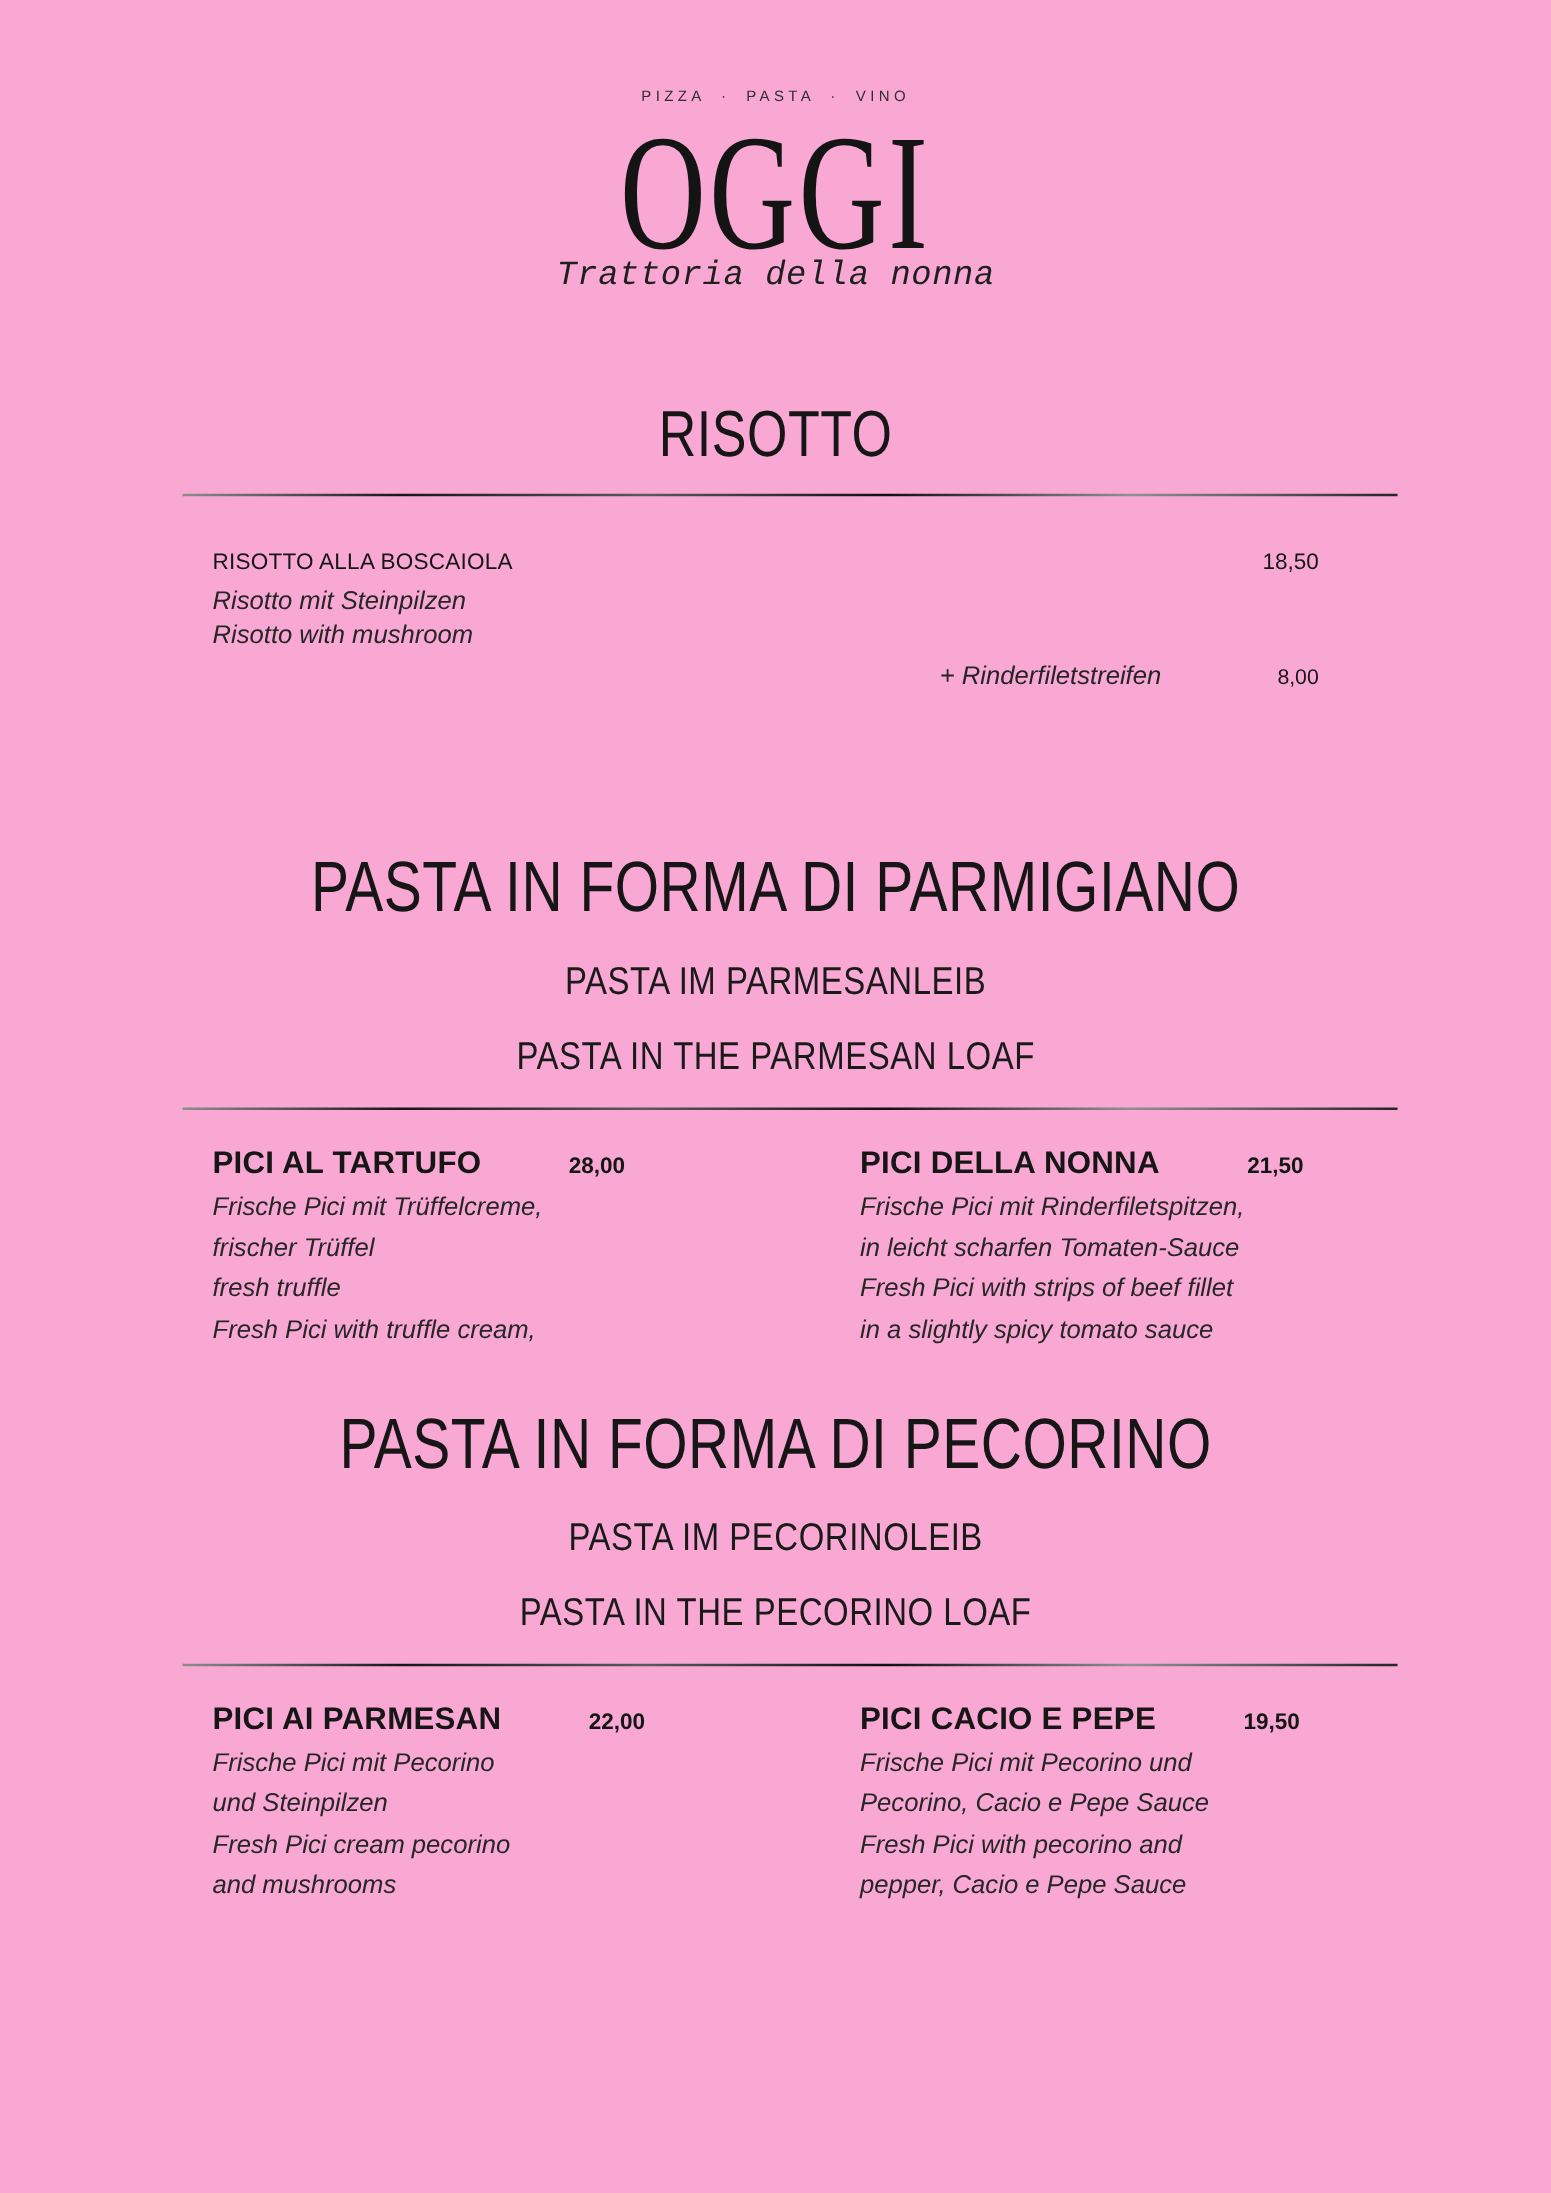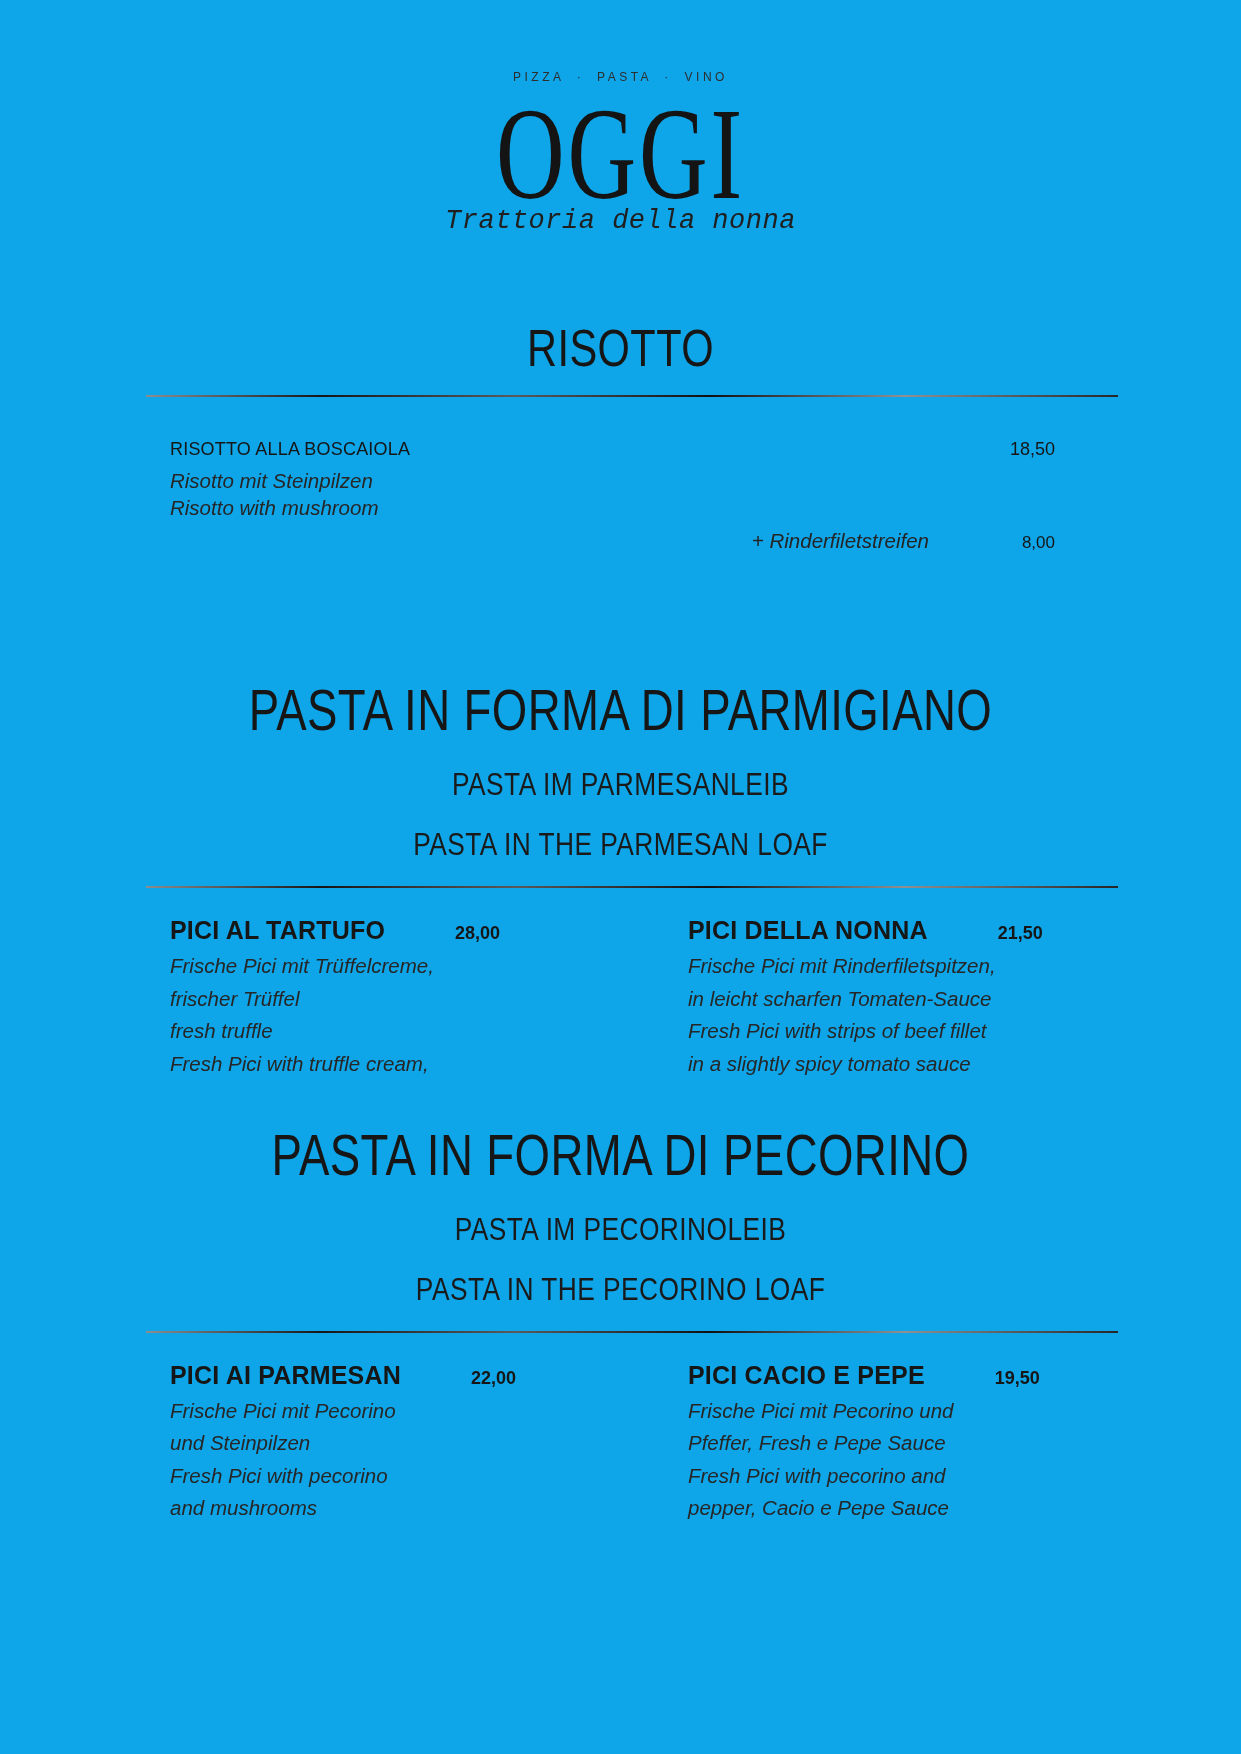--- a/index.html
+++ b/index.html
@@ -1,21 +1,21 @@
 <!DOCTYPE html>
 <html><head>
 <meta charset="utf-8">
 <style>
   html, body { margin: 0; padding: 0; background: #ffffff; }
   .page {
     position: relative;
     width: 1241px;
     height: 1754px;
     margin: 0 auto;
-    background: #0ea5e9;
+    background: #f9a8d4;
     color: #1c1c1c;
     font-family: "Liberation Sans", sans-serif;
     overflow: hidden;
   }
 
   
   .brand { padding-top: 70px; text-align: center; }
   .brand-tagline {
     font-size: 12px;
     letter-spacing: 3.5px;
@@ -190,32 +190,32 @@
     <hr class="rule tight">
     <div class="cols">
       <div class="col-item">
         <div class="item-head2">
           <span class="item-name">PICI AI PARMESAN</span>
           <span class="item-price">22,00</span>
         </div>
         <div class="item-desc">
           <div>Frische Pici mit Pecorino</div>
           <div>und Steinpilzen</div>
-          <div>Fresh Pici with pecorino</div>
+          <div>Fresh Pici cream pecorino</div>
           <div>and mushrooms</div>
         </div>
       </div>
       <div class="col-item">
         <div class="item-head2">
           <span class="item-name">PICI CACIO E PEPE</span>
           <span class="item-price">19,50</span>
         </div>
         <div class="item-desc">
           <div>Frische Pici mit Pecorino und</div>
-          <div>Pfeffer, Fresh e Pepe Sauce</div>
+          <div>Pecorino, Cacio e Pepe Sauce</div>
           <div>Fresh Pici with pecorino and</div>
           <div>pepper, Cacio e Pepe Sauce</div>
         </div>
       </div>
     </div>
   </section>
 
 </div>
 
 </body></html>

